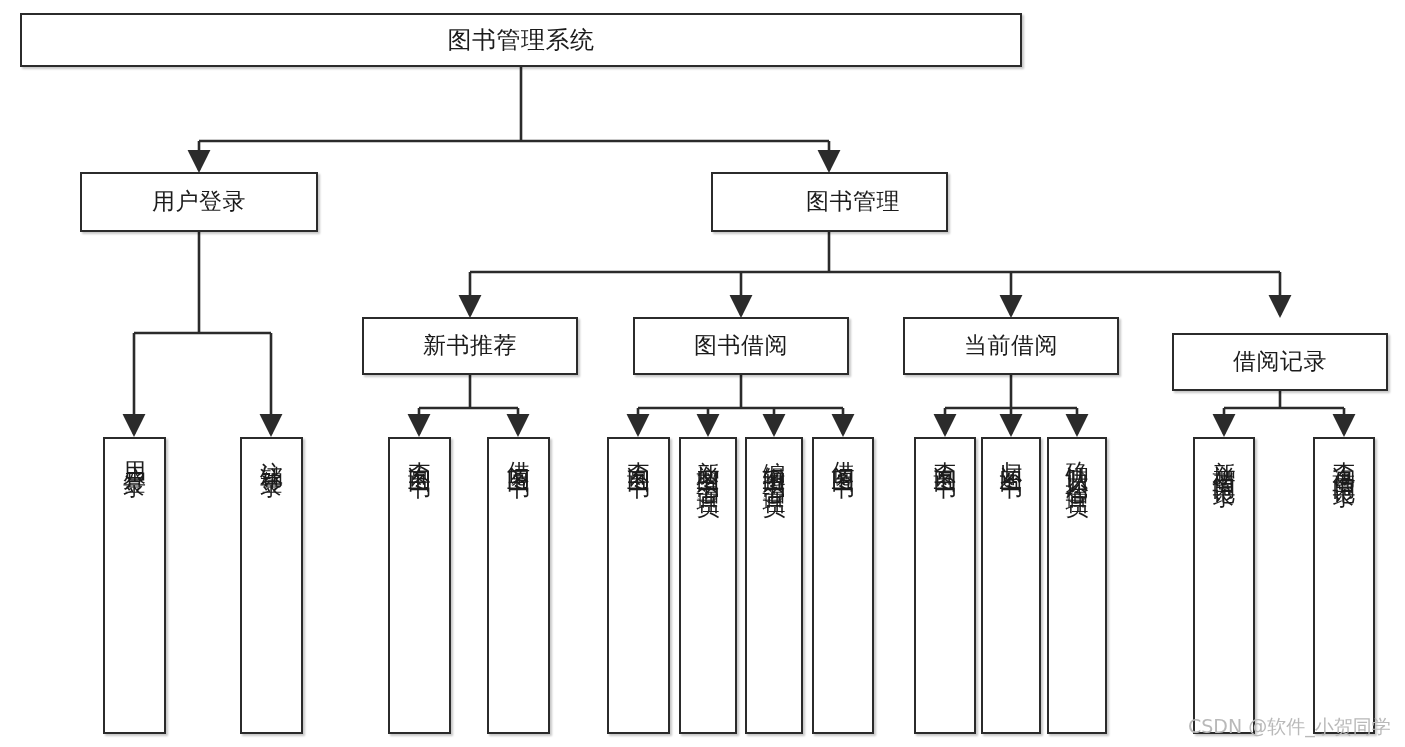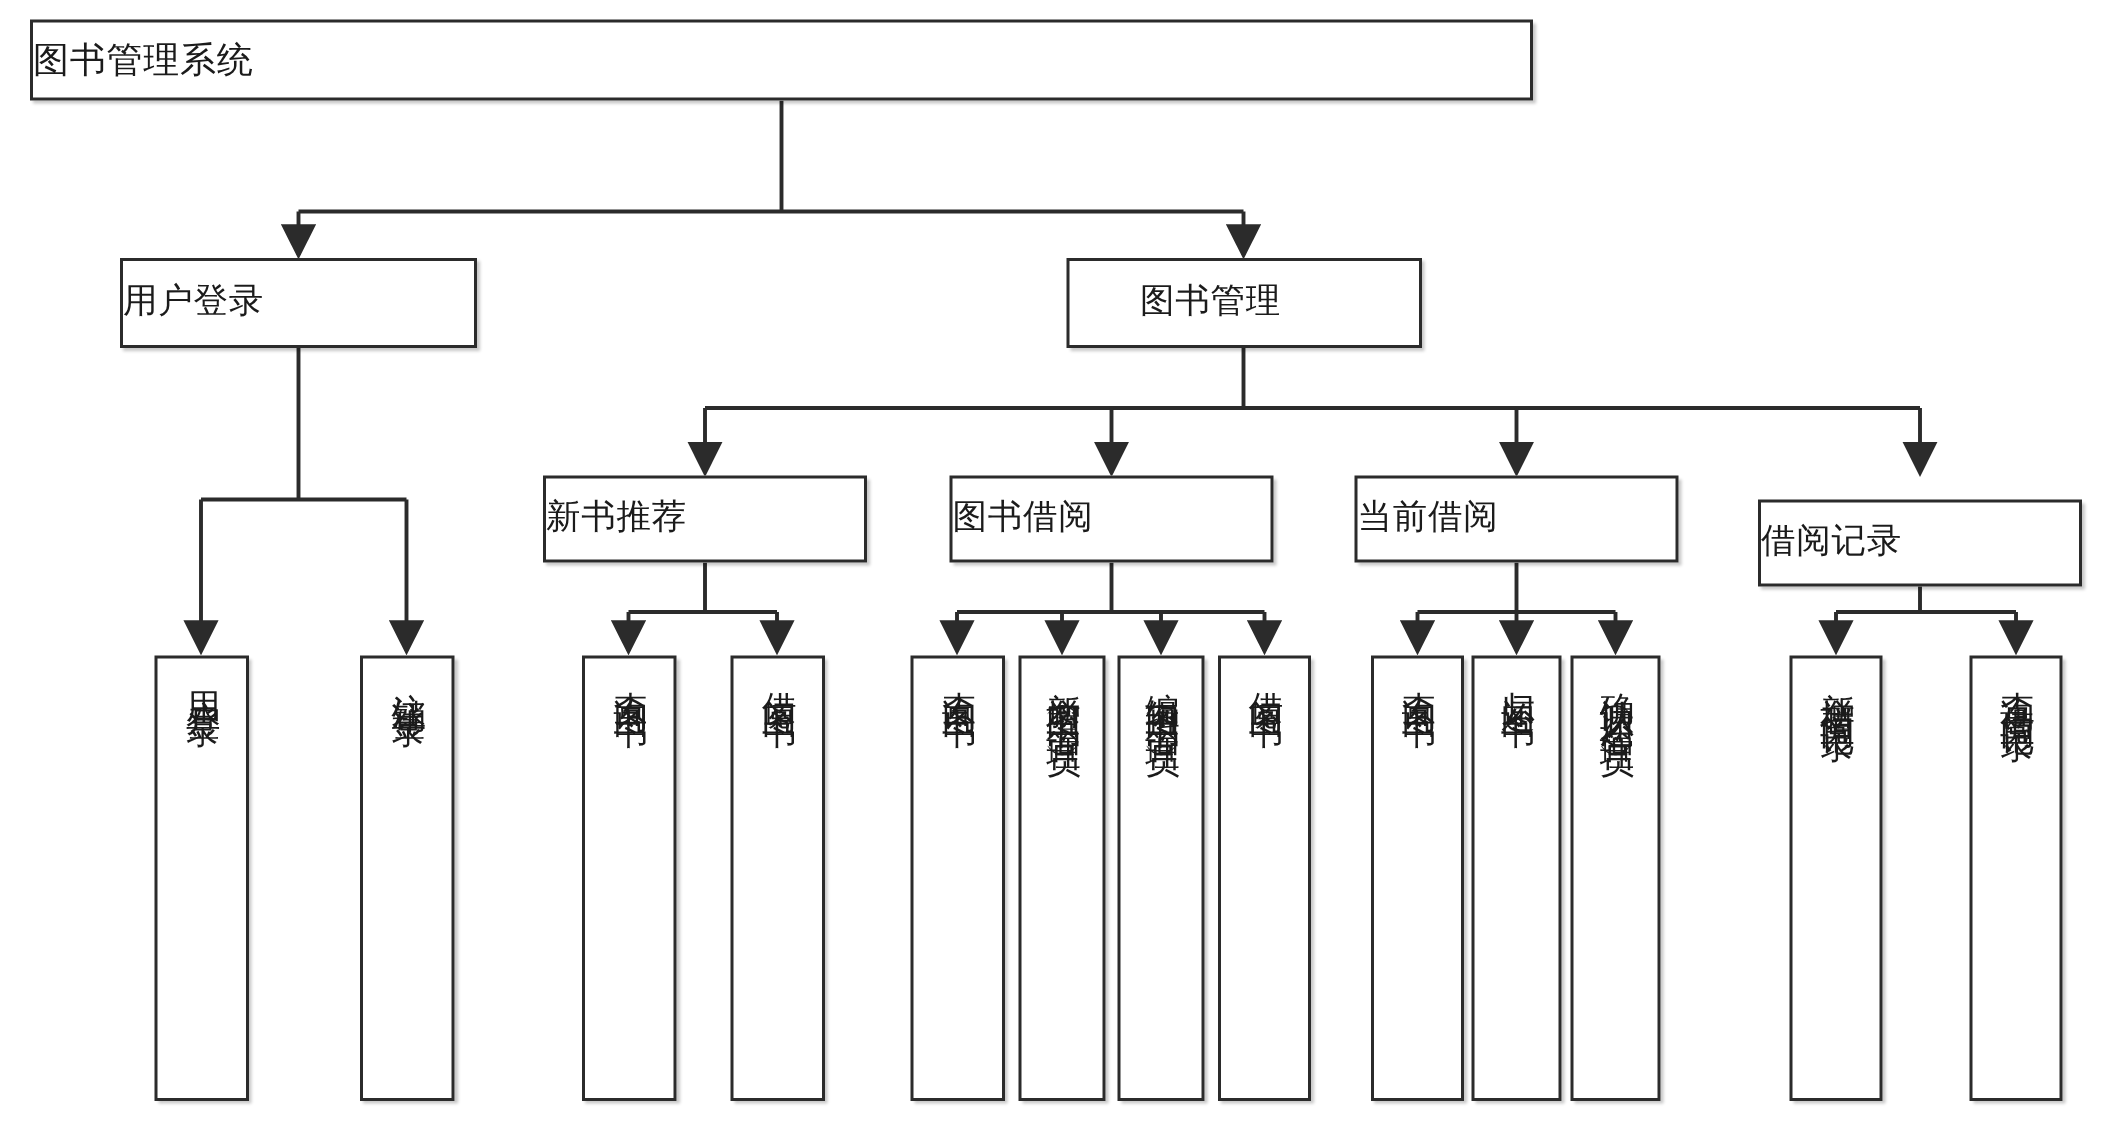--- a/index.html
+++ b/index.html
@@ -27,21 +27,21 @@
     pointer-events: none;
   }
   .node {
     position: absolute;
     box-sizing: border-box;
     background: #ffffff;
     border: 2px solid #2b2b2b;
     box-shadow: 2px 2px 2px rgba(0,0,0,0.22);
     display: flex;
     align-items: center;
-    justify-content: flex-start;
+    justify-content: center;
     color: #1b1b1b;
     z-index: 3;
   }
   .node-label {
     display: block;
     text-align: center;
     line-height: 1.18;
     letter-spacing: 0.5px;
   }
   
@@ -193,14 +193,15 @@
     <span class="node-label">确认归还（管理员）</span>
   </div>
 
   <div class="node v" style="left:1193px;top:437px;width:62px;height:297px;">
     <span class="node-label">新增借阅记录</span>
   </div>
   <div class="node v" style="left:1313px;top:437px;width:62px;height:297px;">
     <span class="node-label">查询借阅记录</span>
   </div>
 
+  <div class="watermark">CSDN @软件_小贺同学</div>
 
 </div>
 
 </body></html>

